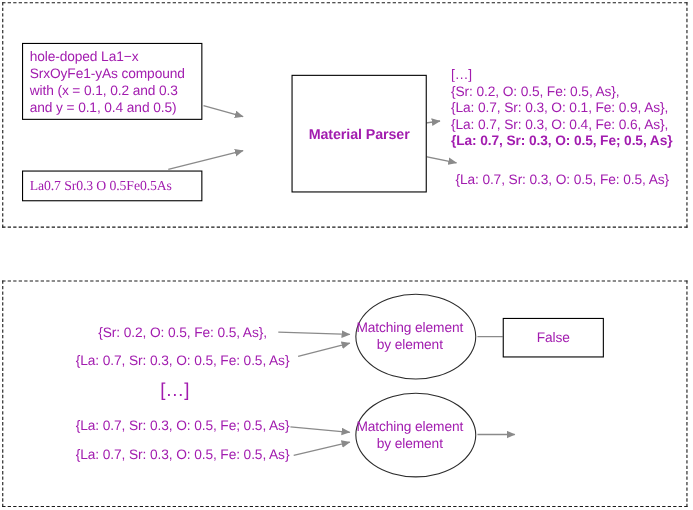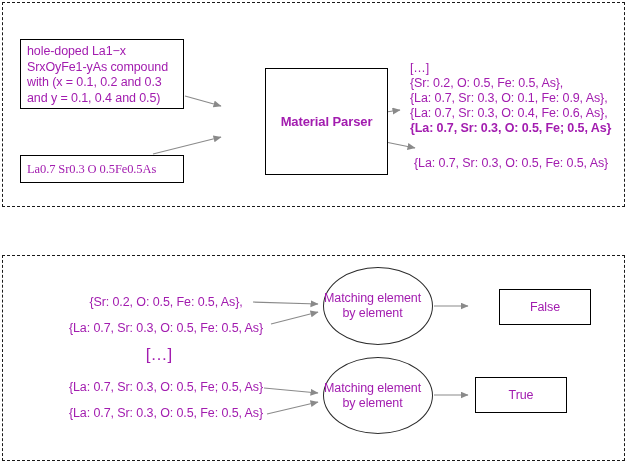--- a/index.html
+++ b/index.html
@@ -34,21 +34,21 @@
   #b-line4{top:380px;} #b-line5{top:406px;}
 
   .ellipse{position:absolute;border:1px solid #2b2b2b;border-radius:50%;background:#fff;
     display:flex;align-items:center;justify-content:flex-start;text-align:center;
     white-space:pre-line;box-sizing:border-box;}
   #matcher-top{left:323px;top:267px;width:110px;height:78px;}
   #matcher-bottom{left:323px;top:357px;width:110px;height:77px;}
 
   .result-box{position:absolute;border:1px solid #000;background:#fff;box-sizing:border-box;
     width:92px;height:36px;display:flex;align-items:center;justify-content:center;}
-  #result-false{left:499px;top:289px;}
+  #result-false{left:457px;top:289px;}
   #result-true{left:475px;top:377px;}
 
   #arrow-layer{position:absolute;left:0;top:0;width:630px;height:464px;pointer-events:none;}
 </style>
 </head>
 <body>
 
 <div id="stage">
 
   <svg id="arrow-layer" viewBox="0 0 630 464" xmlns="http://www.w3.org/2000/svg">
@@ -109,17 +109,14 @@
 by element</span>
   </div>
   <div class="ellipse txt" id="matcher-bottom">
     <span style="white-space:pre-line;">Matching element
 by element</span>
   </div>
 
   <div class="result-box txt" id="result-false">
     <span>False</span>
   </div>
-  <div class="result-box txt" id="result-true">
-    <span>True</span>
-  </div>
 
 </div>
 
 </body></html>

